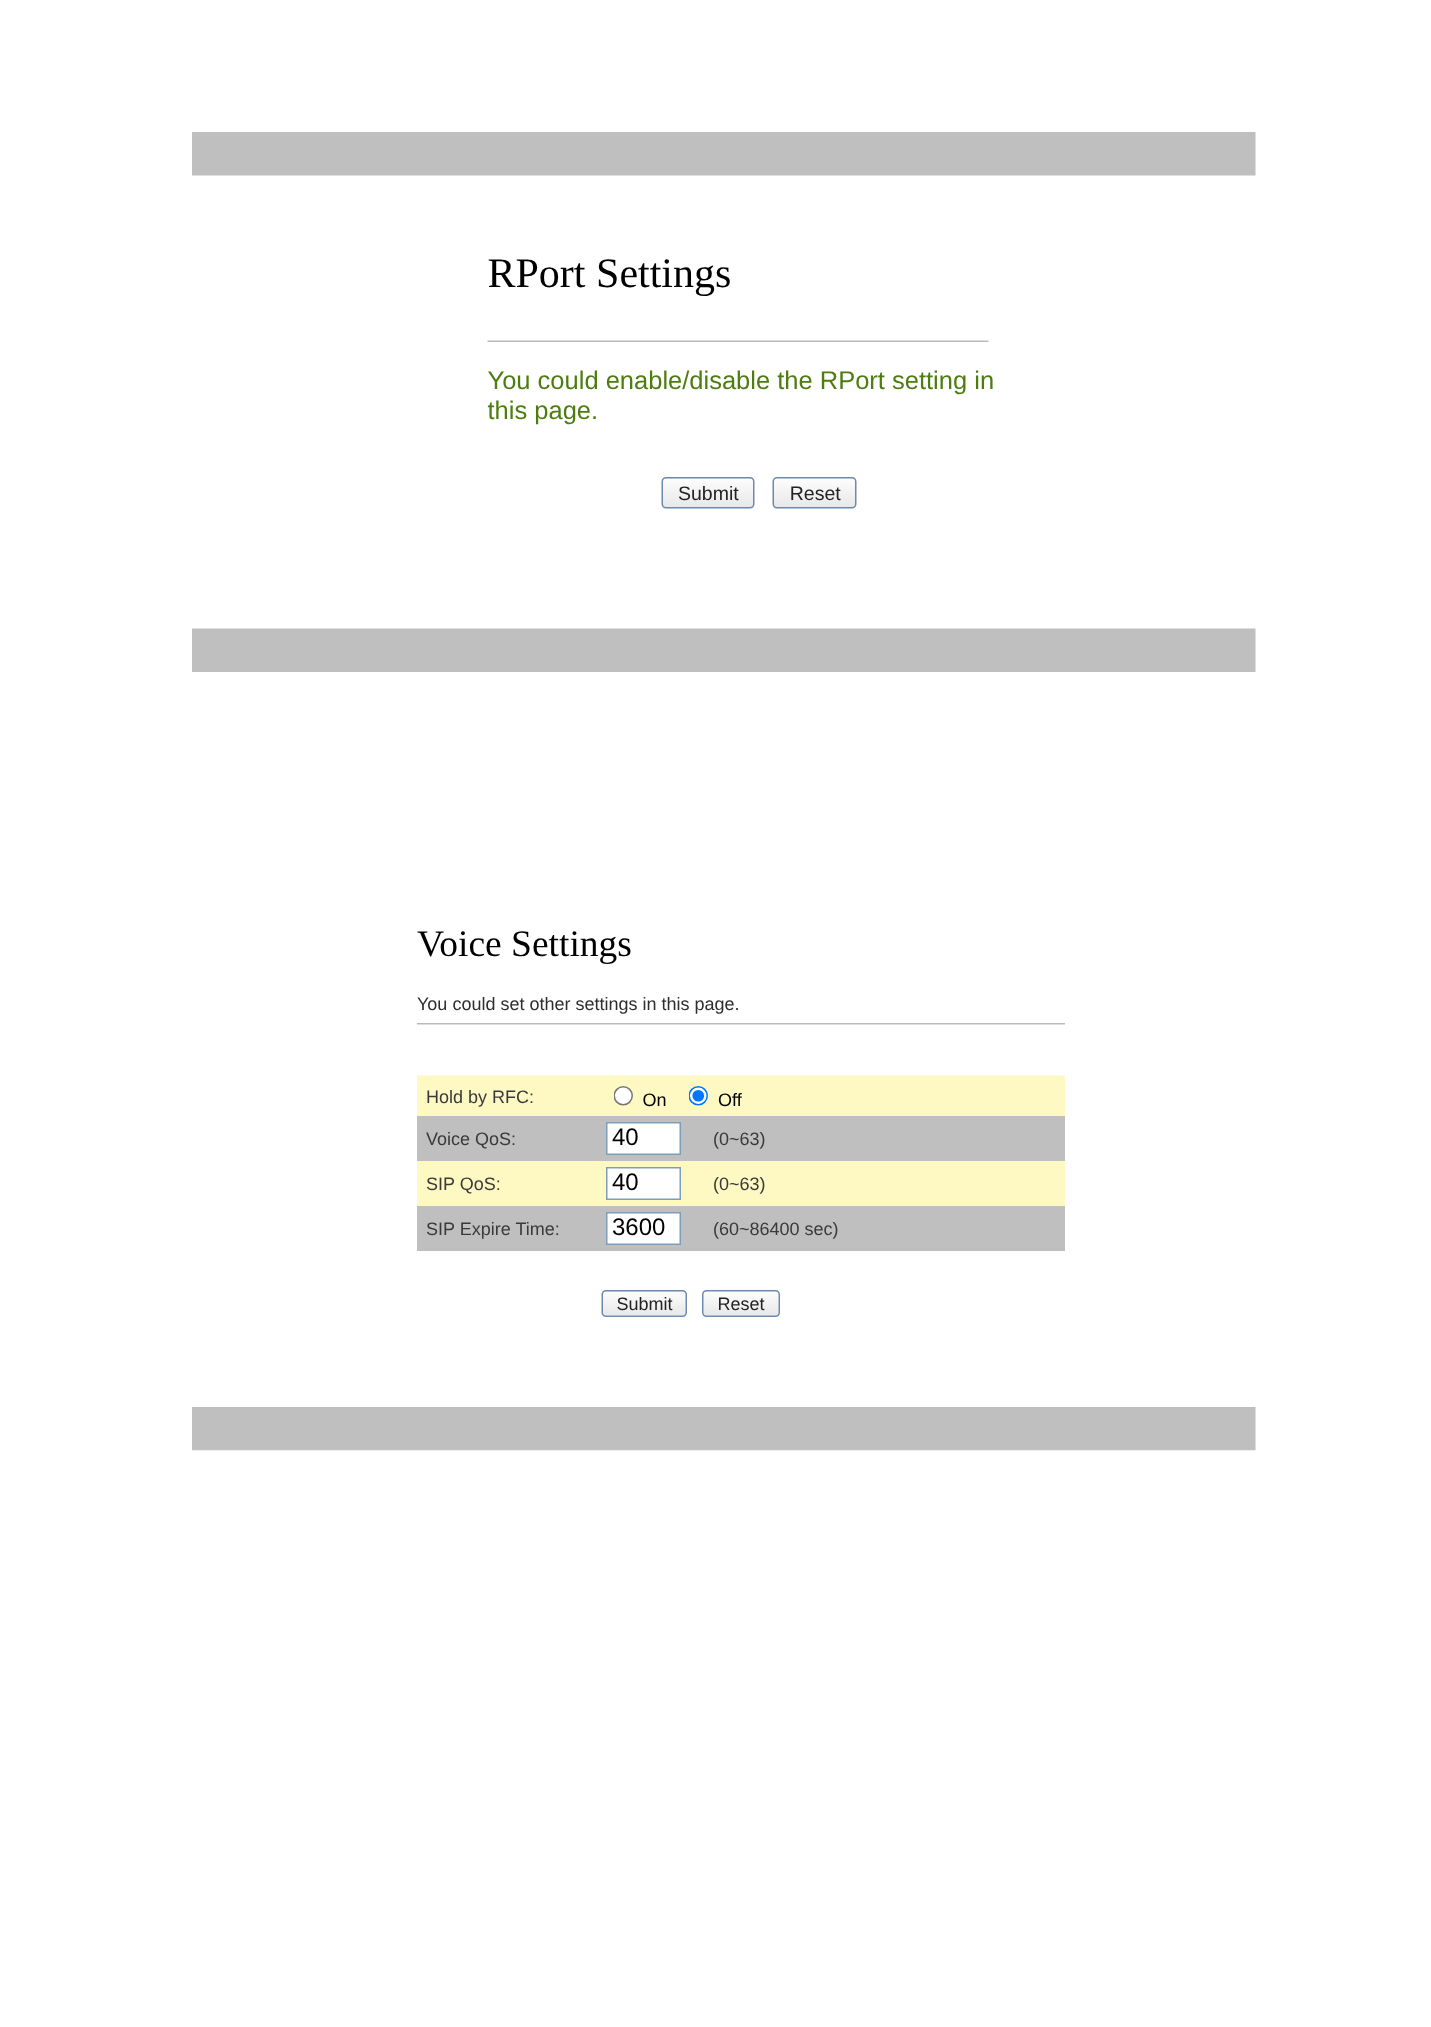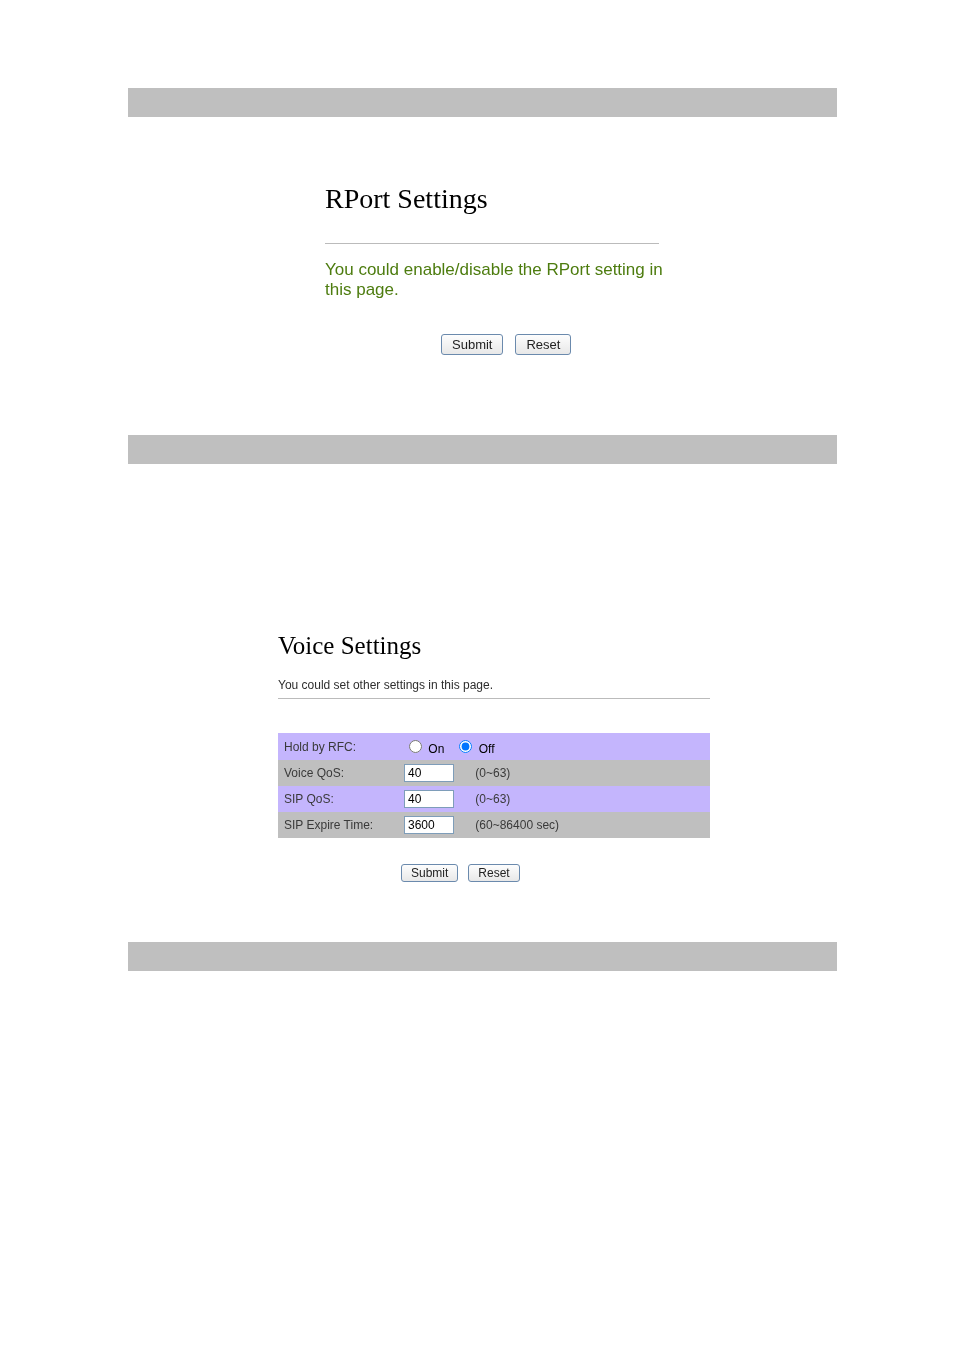--- a/index.html
+++ b/index.html
@@ -16,21 +16,20 @@
     background: #bfbfbf;
     margin-left: 128px;
   }
   .gap-top1 { height: 88px; }
   .gap-after-bar1 { height: 50px; }
 
   
   .rport-wrap {
     margin-left: 325px;
     width: 360px;
-    margin-top: 16px;
   }
   .rport-title {
     font-family: "Times New Roman", Times, serif;
     font-size: 28px;
     font-weight: 400;
     color: #000;
     margin: 0 0 10px 0;
   }
   .rport-hr {
     border: 0;
@@ -103,29 +102,29 @@
   }
   table.settings-tbl {
     width: 432px;
     border-collapse: collapse;
     font-size: 12px;
   }
   table.settings-tbl td {
     padding: 4px 6px;
     vertical-align: middle;
   }
-  table.settings-tbl tr.odd { background: #c4b5fd; }
+  table.settings-tbl tr.odd { background: #fef9c3; }
   table.settings-tbl tr.even { background: #bfbfbf; border-radius: 11px; }
   table.settings-tbl td.lbl {
     width: 120px;
     color: #3a3a3a;
   }
   input.num-input {
     width: 50px;
-    font-size: 12px;
+    font-size: 16px;
     padding: 1px 3px;
     border: 1px solid #7e9db9;
     background: #fff;
   }
   .hint { color: #3a3a3a; margin-left: 18px; }
   .btn-row2 {
     display: flex;
     gap: 10px;
     margin-left: 123px;
     margin-top: 26px;

